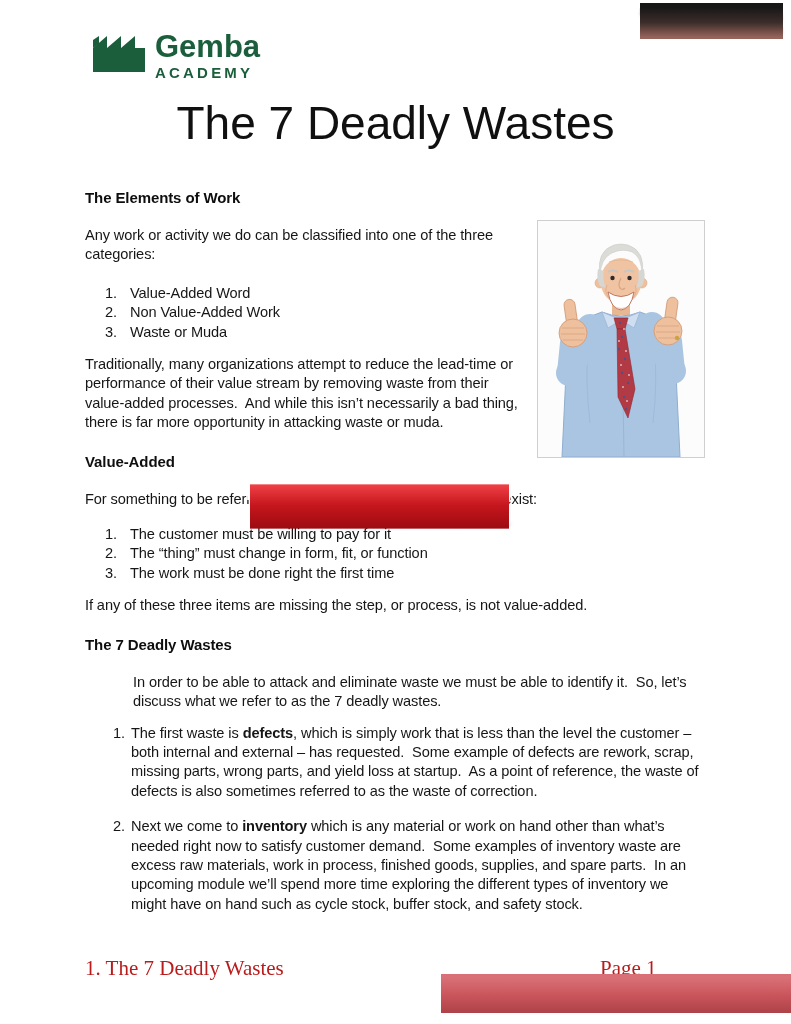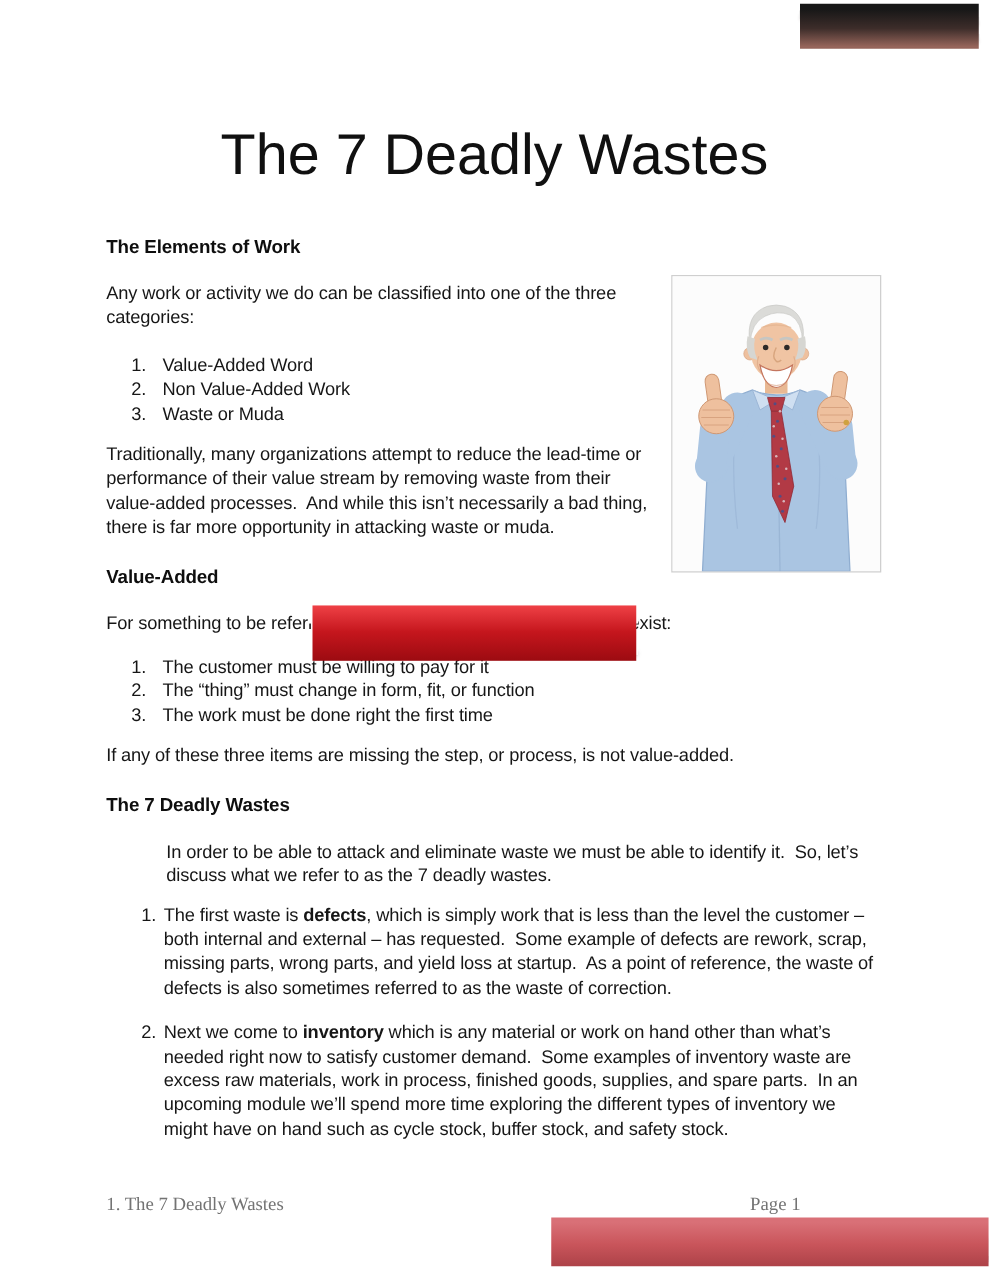--- a/index.html
+++ b/index.html
@@ -49,29 +49,41 @@
   .doclist.wastes .li{padding-left:28px;margin-bottom:16px;}
   .doclist.wastes .num{width:18px;}
 
   
   .photo{float:right;width:168px;height:238px;margin:-6px 0 12px 18px;
          border:1px solid #cfcfcf;background:#fcfcfc;box-sizing:border-box;}
   .photo svg{display:block;}
 
   
   .footer-left,.footer-right{position:absolute;top:956px;font-family:"Liberation Serif",serif;
-         font-size:15px;color:#737373;}
+         font-size:21px;color:#b91c1c;}
   .footer-left{left:85px;}
   .footer-right{left:600px;}
 </style>
 </head>
 <body>
 
 <div class="page">
 
+  <div class="header">
+    <div class="logo">
+      <svg class="factory" viewBox="0 0 60 44">
+        <polygon points="4,44 4,20 18,8 18,20 32,8 32,20 46,8 46,20 56,20 56,44" fill="#1b5e3b"></polygon>
+        <polygon points="4,20 4,12 10,8 10,16" fill="#1b5e3b"></polygon>
+      </svg>
+      <div class="logo-text">
+        <div class="logo-name">Gemba</div>
+        <div class="logo-sub">ACADEMY</div>
+      </div>
+    </div>
+  </div>
 
   <div class="wm wm-tc4s">
     <span class="under">TC4S.net</span>
     <span class="over">TC4S.net</span>
   </div>
 
   <h1 class="title">The 7 Deadly Wastes</h1>
 
   <div class="content">
 

